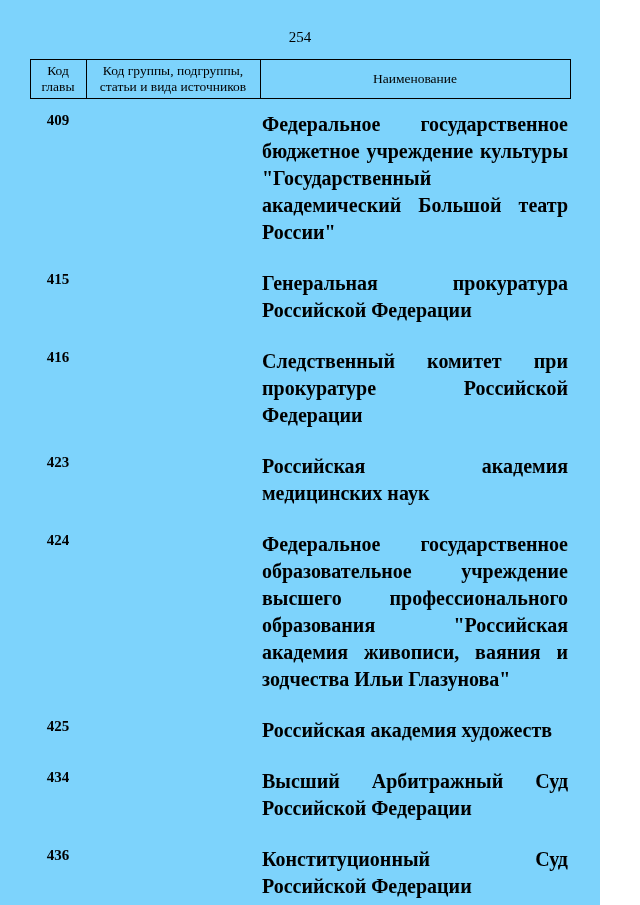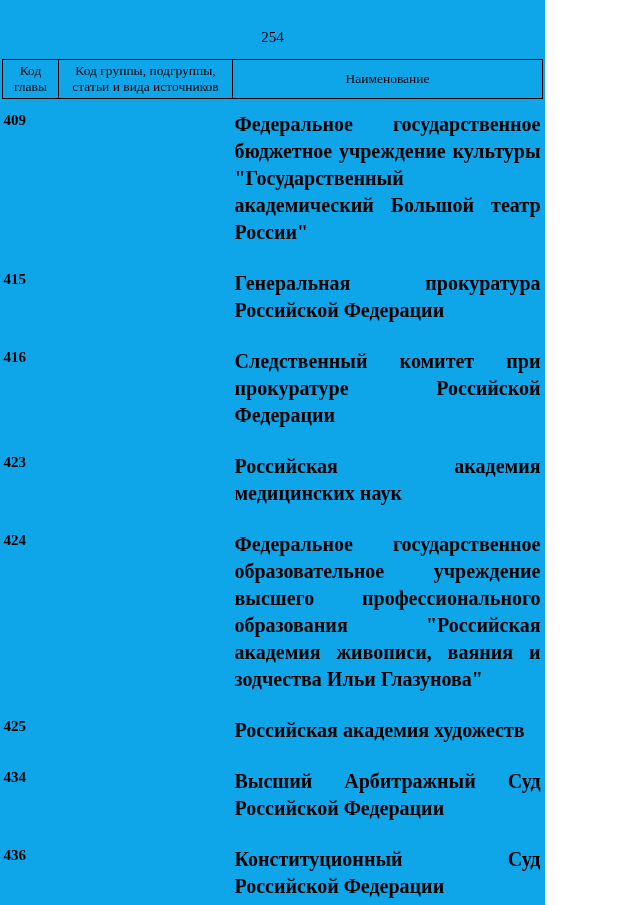--- a/index.html
+++ b/index.html
@@ -2,23 +2,23 @@
 <html><head>
 <meta charset="utf-8">
 <style>
   html, body {
     margin: 0;
     padding: 0;
     background: #ffffff;
   }
   .page {
     position: relative;
-    width: 545px;
+    width: 600px;
     height: 905px;
-    background: #0ea5e9;
+    background: #7dd3fc;
     font-family: "Liberation Serif", serif;
     color: #000000;
     overflow: hidden;
   }
   .page-number {
     text-align: center;
     padding-top: 30px;
     font-size: 15px;
     line-height: 1;
   }
@@ -45,21 +45,21 @@
     border: none;
   }
   tbody tr td {
     padding-top: 9px;
     padding-bottom: 15px;
   }
   tbody tr:first-child td {
     padding-top: 12px;
   }
   td.cell-code {
-    text-align: left;
+    text-align: center;
     font-weight: bold;
     font-size: 15px;
     line-height: 1.3;
   }
   td.cell-group {
     
   }
   td.cell-name {
     text-align: justify;
     font-weight: bold;

